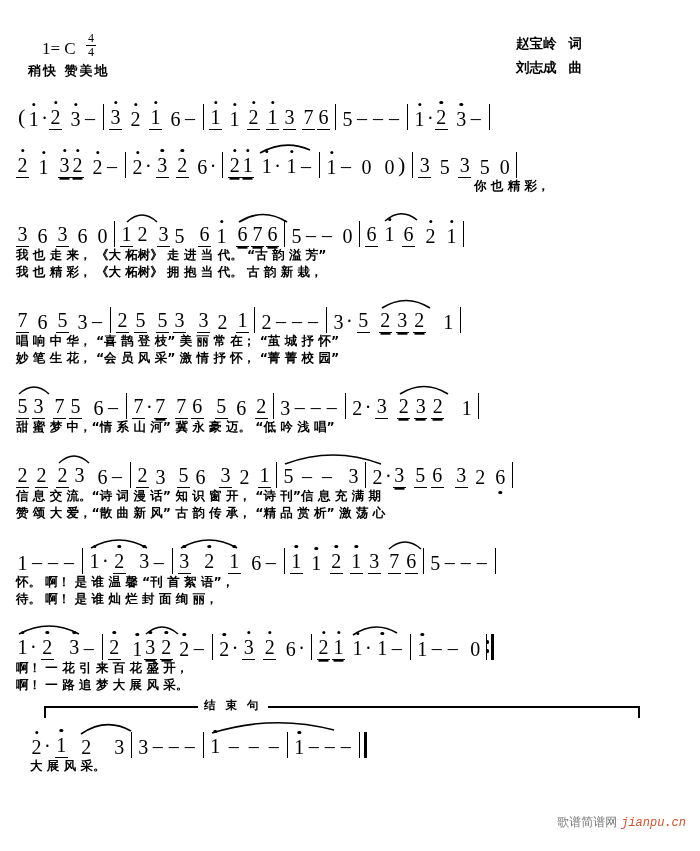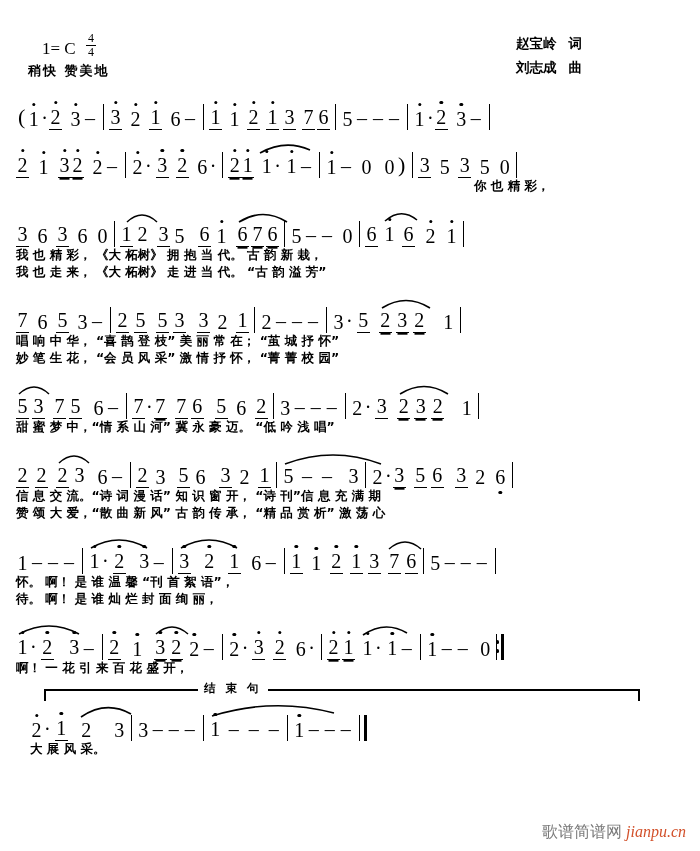--- a/index.html
+++ b/index.html
@@ -73,22 +73,22 @@
   .endbox .line{position:absolute;left:28px;right:44px;top:10px;height:2px;background:#000;}
   .endbox .lcap{position:absolute;left:28px;top:10px;width:2px;height:12px;background:#000;}
   .endbox .rcap{position:absolute;right:44px;top:10px;width:2px;height:12px;background:#000;}
   .endbox .lbl{
     position:absolute;left:182px;top:2px;background:#fff;padding:0 6px;
     font-size:11.5px;font-weight:bold;letter-spacing:3px;
     font-family:"DejaVu Sans","Liberation Sans",sans-serif;
   }
 
   .watermark{
-    position:absolute;right:14px;bottom:8px;font-size:16px;
-    font-family:Liberation Serif, serif;white-space:nowrap;
+    position:absolute;right:14px;bottom:20px;font-size:12px;
+    font-family:Liberation Mono, monospace;white-space:nowrap;
   }
   .watermark .cn{color:#7a7a7a;}
   .watermark .en{color:#d2502a;font-style:italic;margin-left:4px;}
 
   .sys-gap{height:10px;}
 </style>
 </head>
 <body>
 
 <div class="sheet">
@@ -236,24 +236,24 @@
               <path d="M1 12 Q17 -2 33 11" fill="none" stroke="#000" stroke-width="1.6"></path>
             </svg>
         </span>
         <span class="n up">1</span><span class="n b1" style="margin-left:6px">6</span>
       </span>
       <span class="n up" style="margin-left:9px">2</span>
       <span class="n up" style="margin-left:8px">1</span>
       <span class="bar"></span>
     </div>
     <div class="lyricrow">
+      <span>我 也 走 来，  《大  柘树》 走 进 当    代。    “古 韵   溢 芳”</span>
+    </div>
+    <div class="lyricrow">
       <span>我 也 精 彩，  《大  柘树》 拥 抱 当    代。    古 韵   新 栽，</span>
-    </div>
-    <div class="lyricrow">
-      <span>我 也 走 来，  《大  柘树》 走 进 当    代。    “古 韵   溢 芳”</span>
     </div>
   </div>
 
   <div class="sys-gap"></div>
 
   <div class="system">
     <div class="noterow">
       <span class="n b1">7</span>
       <span class="n" style="margin-left:7px">6</span>
       <span class="n b1" style="margin-left:7px">5</span>
@@ -471,21 +471,21 @@
               <path d="M1 13 Q31 -3 61 13" fill="none" stroke="#000" stroke-width="1.6"></path>
             </svg>
         </span>
         <span class="n up">1</span><span class="dotdur">·</span><span class="n up b1" style="margin-left:3px">2</span>
         <span class="n up" style="margin-left:10px">3</span>
       </span>
       <span class="dash">–</span>
       <span class="bar"></span>
       <span class="n up b1">2</span>
       <span class="n up" style="margin-left:10px">1</span>
-      <span style="position:relative;display:inline-block;margin-left:10px">
+      <span style="position:relative;display:inline-block;">
         <span class="slur" style="left:1px;top:-14px;">
           <svg width="34" height="13" viewBox="0 0 34 13">
               <path d="M1 12 Q17 -2 33 12" fill="none" stroke="#000" stroke-width="1.6"></path>
             </svg>
         </span>
         <span class="n up b2">3</span><span class="n up b2" style="margin-left:3px">2</span>
       </span>
       <span class="n up" style="margin-left:5px">2</span>
       <span class="dash">–</span>
       <span class="bar"></span>
@@ -513,20 +513,23 @@
       <span class="dash">–</span>
       <span class="n" style="margin-left:8px">0</span>
       <span class="repeat">
           <span class="d1"></span>
           <span class="d2"></span>
         </span>
     </div>
     <div class="lyricrow">
       <span>啊！     一 花 引 来 百 花 盛      开，</span>
     </div>
+    <div class="lyricrow">
+      <span>啊！     一 路 追 梦 大 展 风      采。</span>
+    </div>
   </div>
 
   <div class="endbox">
     <div class="line"></div>
     <div class="lcap"></div>
     <div class="rcap"></div>
     <div class="lbl">结 束 句</div>
   </div>
 
   <div class="system" style="margin-top:2px;">

